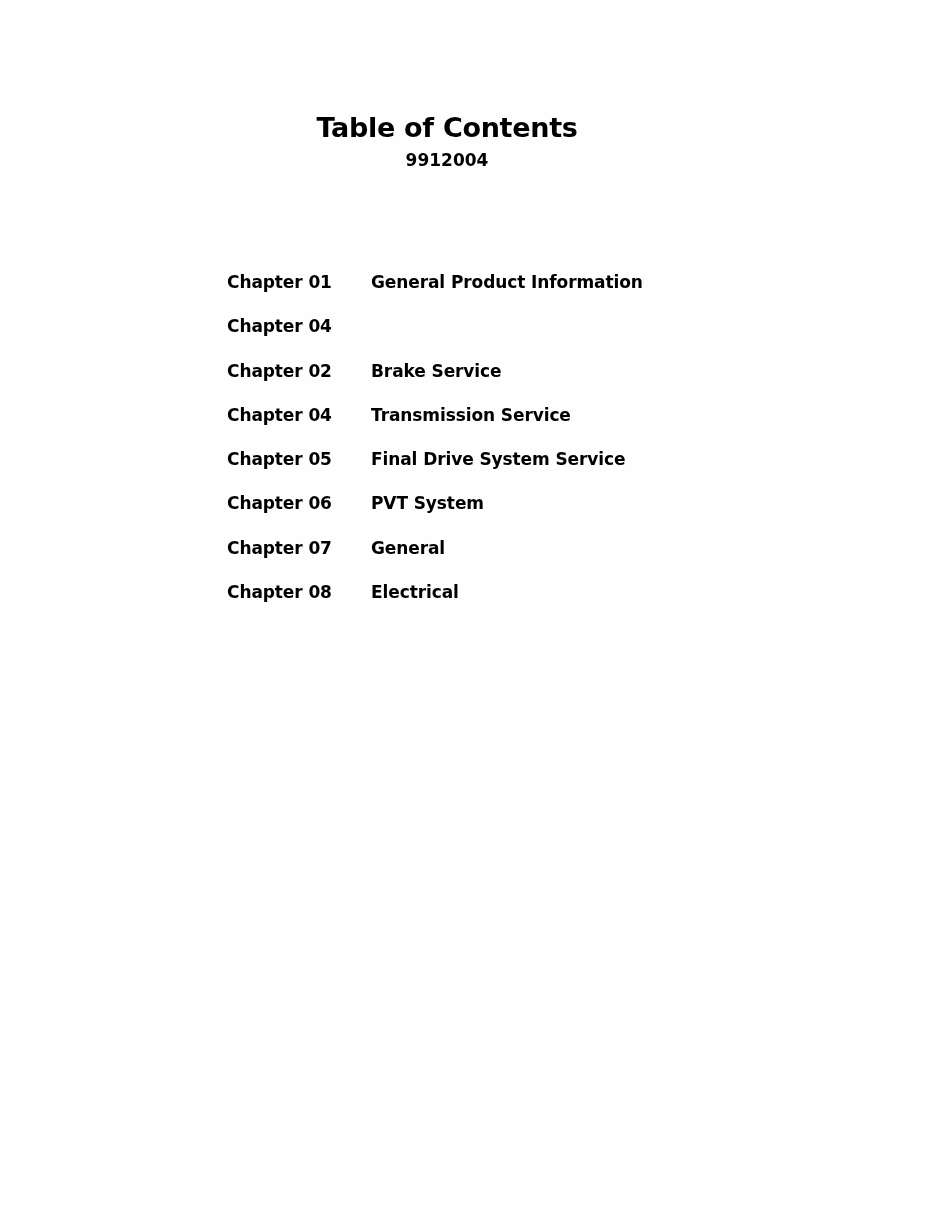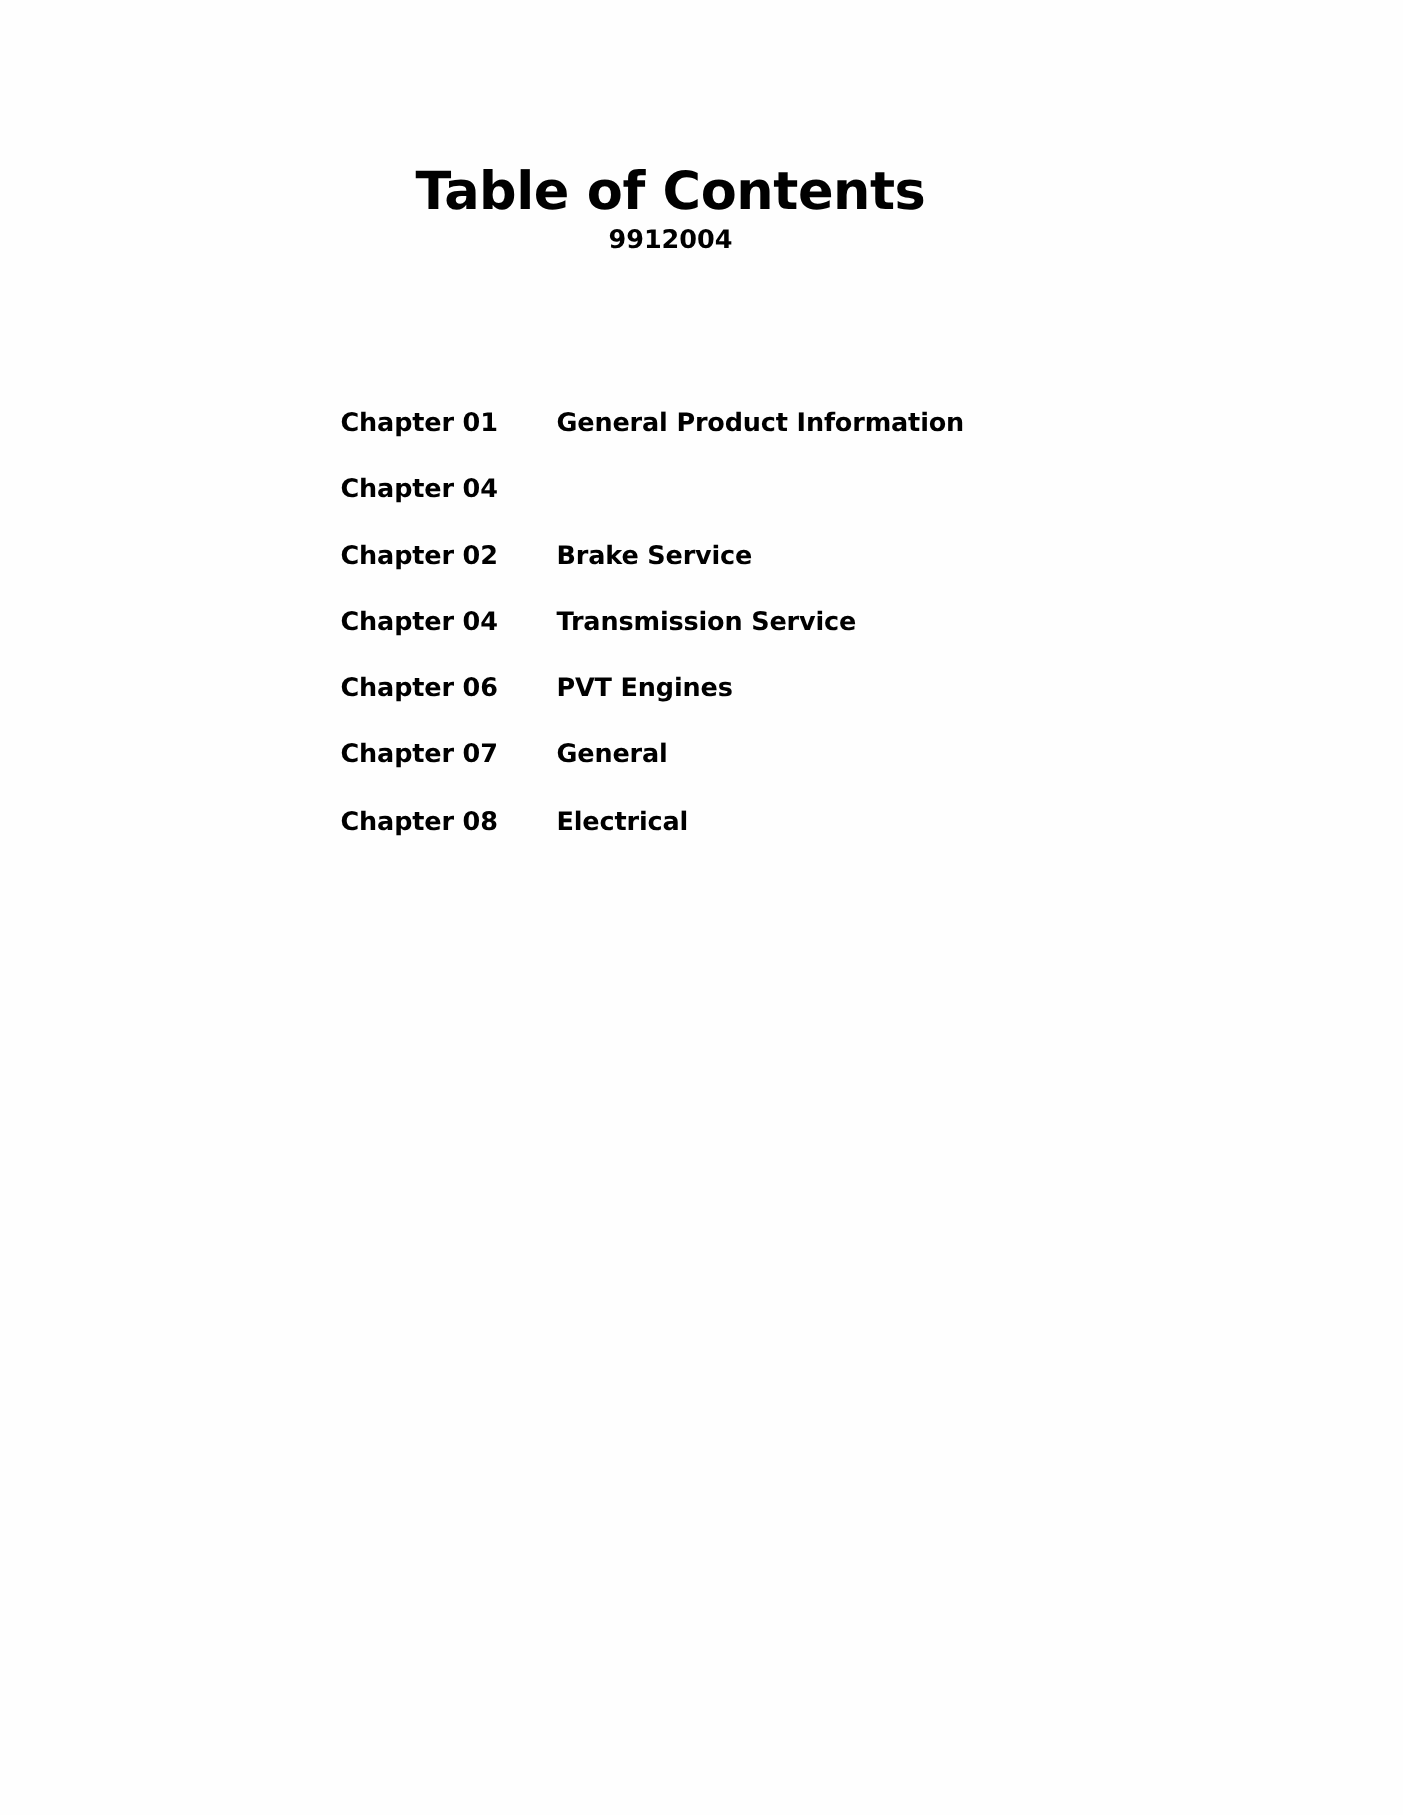--- a/index.html
+++ b/index.html
@@ -21,21 +21,21 @@
       width: 935px;
       height: 1210px;
     }
     .title {
       position: absolute;
       left: 0;
       width: 894px;
       top: 108px;
       text-align: center;
       font-weight: bold;
-      font-size: 35px;
+      font-size: 27px;
       letter-spacing: -0.3px;
       line-height: 40px;
     }
     .doc-number {
       position: absolute;
       left: 0;
       width: 894px;
       top: 148px;
       text-align: center;
       font-weight: bold;
@@ -82,22 +82,26 @@
     </div>
     <div class="toc-row">
       <span class="toc-chapter">Chapter 02</span>
       <span class="toc-title">Brake Service</span>
     </div>
     <div class="toc-row">
       <span class="toc-chapter">Chapter 04</span>
       <span class="toc-title">Transmission Service</span>
     </div>
     <div class="toc-row">
+      <span class="toc-chapter">Chapter 05</span>
+      <span class="toc-title">Final Drive System Service</span>
+    </div>
+    <div class="toc-row">
       <span class="toc-chapter">Chapter 06</span>
-      <span class="toc-title">PVT Engines</span>
+      <span class="toc-title">PVT System</span>
     </div>
     <div class="toc-row">
       <span class="toc-chapter">Chapter 07</span>
       <span class="toc-title">General</span>
     </div>
     <div class="toc-row">
       <span class="toc-chapter">Chapter 08</span>
       <span class="toc-title">Electrical</span>
     </div>
   </div>

